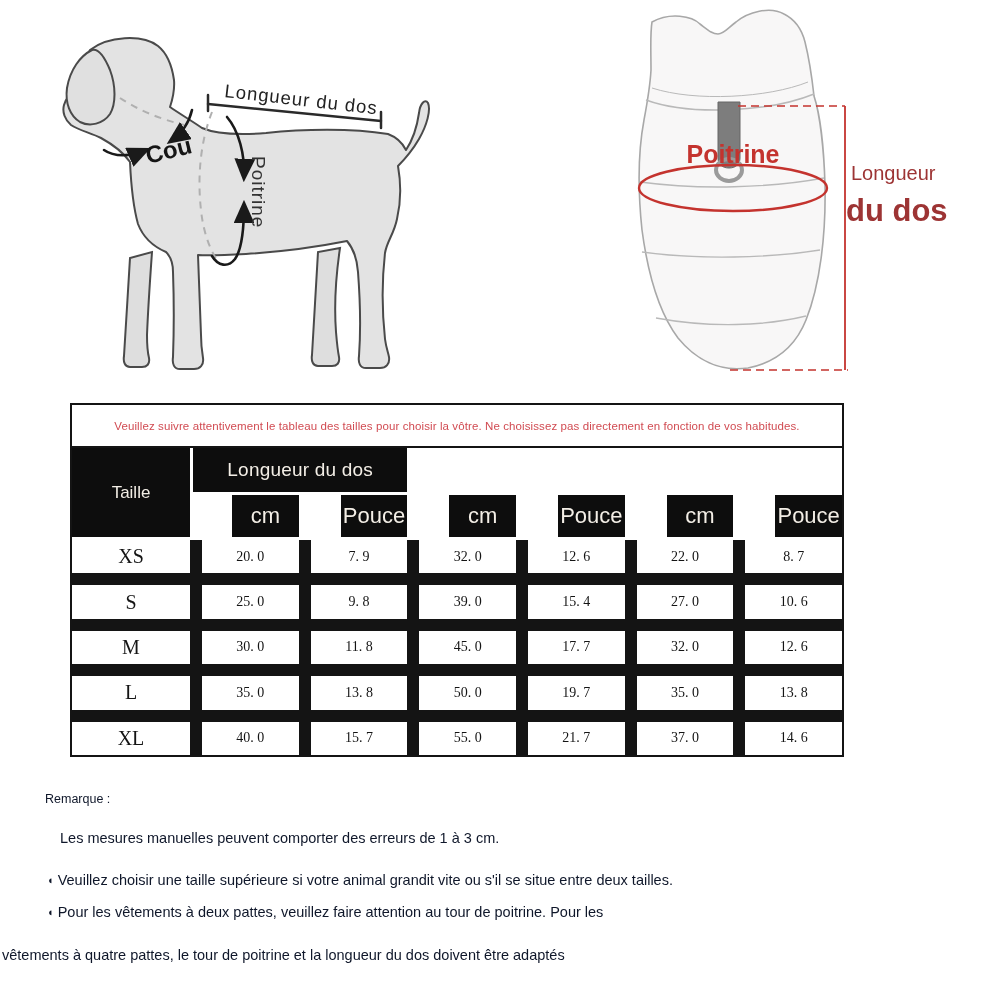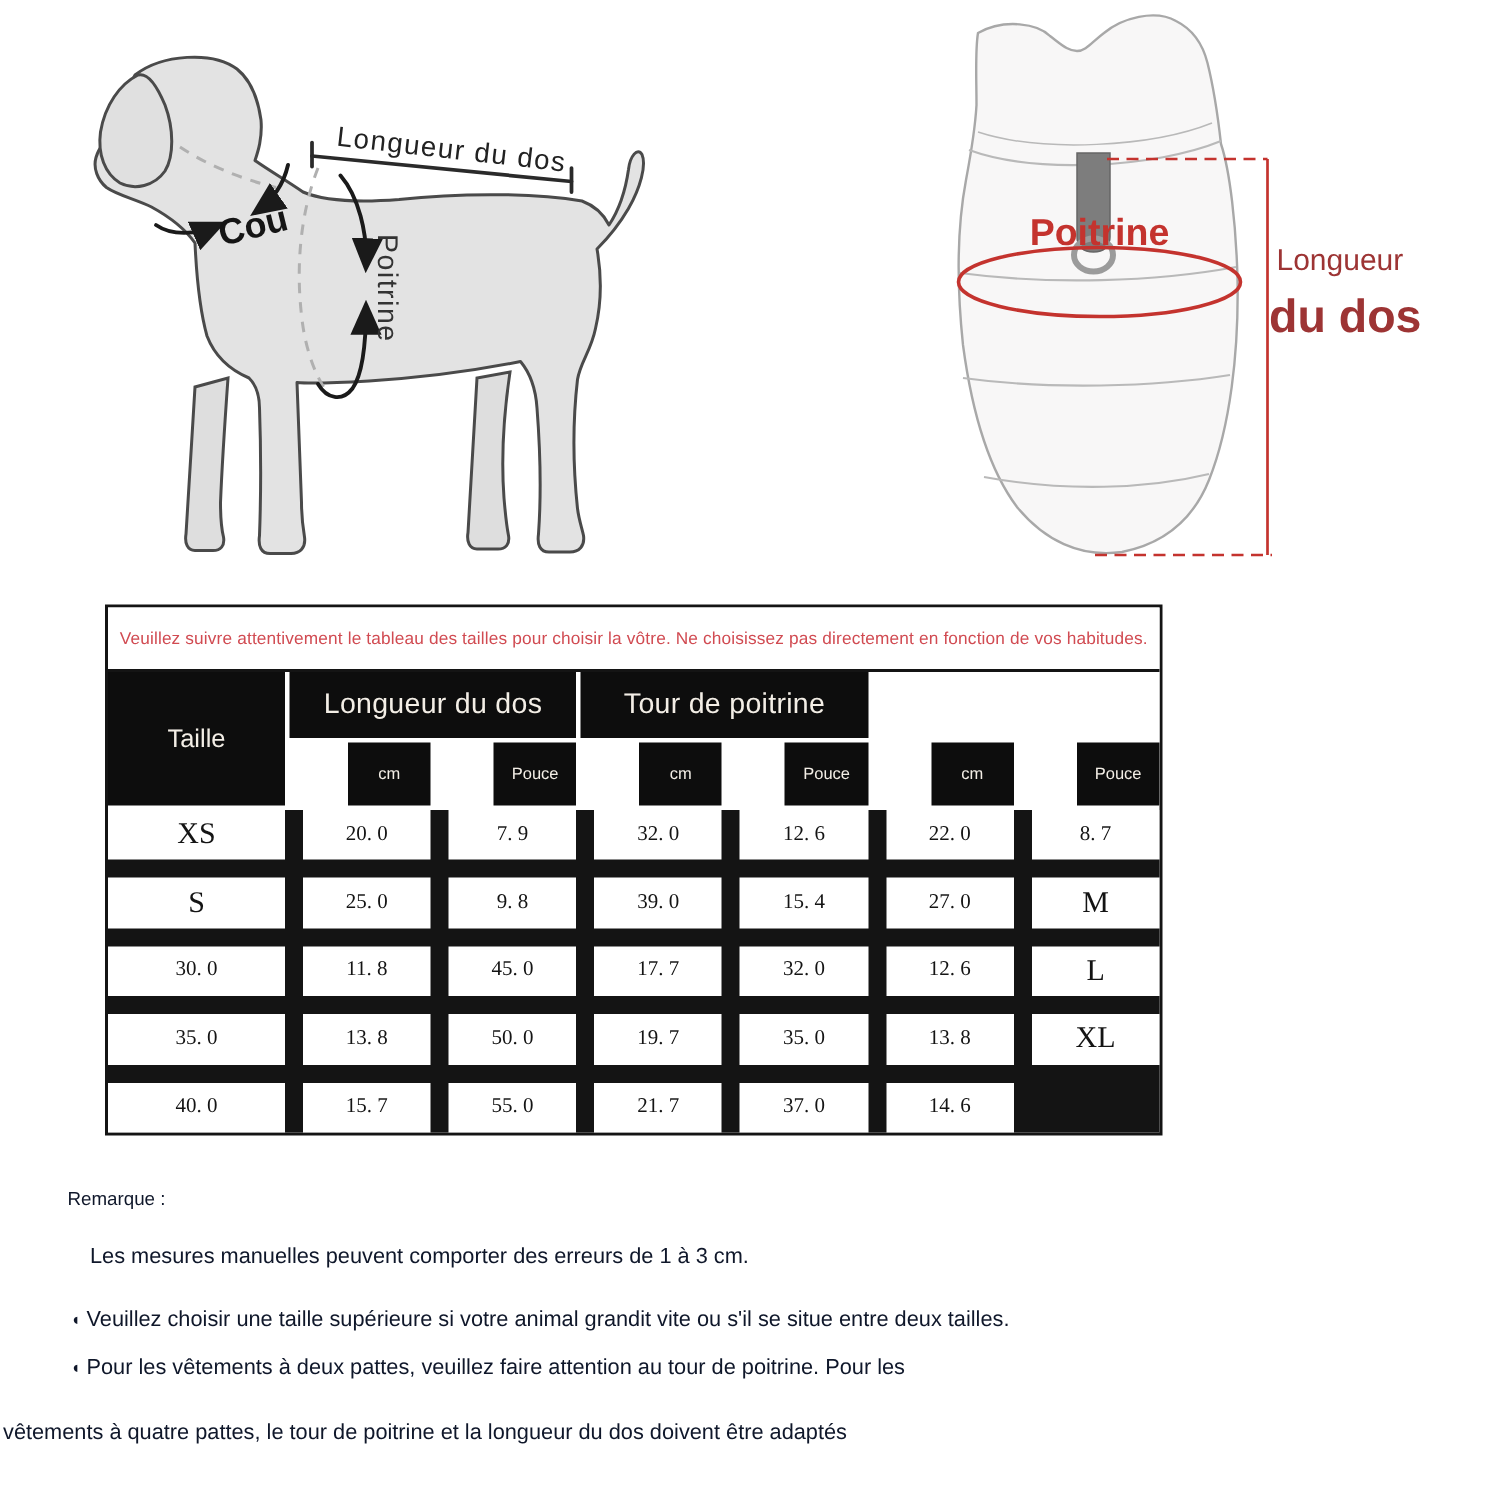--- a/index.html
+++ b/index.html
@@ -7,21 +7,21 @@
   .canvas {
     position:relative; width:1000px; height:1000px; background:#ffffff;
     font-family:"Liberation Sans", sans-serif; overflow:hidden;
   }
   svg { position:absolute; display:block; }
   .dog-svg  { left:0;   top:0; width:500px; height:400px; }
   .vest-svg { left:600px; top:0; width:400px; height:400px; }
 
   
   .size-table {
-    position:absolute; left:70px; top:403px; width:705px; height:354px;
+    position:absolute; left:70px; top:403px; width:774px; height:354px;
     border:2px solid #141414; background:#ffffff;
     display:flex; flex-direction:column;
   }
   .notice-row {
     height:43px; flex:0 0 43px; border-bottom:2px solid #141414;
     display:flex; align-items:center; justify-content:center;
     color:#d14b52; font-size:11.5px; letter-spacing:.1px; background:#fff;
     text-align:center; padding:0 6px;
   }
   .head-grid {
@@ -31,21 +31,21 @@
   }
   .hcell {
     background:#0d0d0d; color:#f3eee6; display:flex;
     align-items:center; justify-content:center;
   }
   .h-taille { grid-column:1; grid-row:1 / 3; font-size:17px; }
   .h-group  { font-size:19px; letter-spacing:.2px; }
   .g1 { grid-column:2 / 4; grid-row:1; }
   .g2 { grid-column:4 / 6; grid-row:1; }
   .g3 { grid-column:6 / 8; grid-row:1; }
-  .h-unit { grid-row:2; font-size:11px;margin-left:39px; }
+  .h-unit { grid-row:2; font-size:22px;margin-left:39px; }
   .data-grid {
     flex:1; margin-top:3px; display:grid; background:#141414;
     grid-template-columns:118px repeat(6,1fr);
     grid-auto-rows:1fr; gap:12px;
   }
   .dcell {
     background:#ffffff; display:flex; align-items:center; justify-content:center;
     font-family:"Liberation Serif", serif; font-size:14px; color:#141414;
     white-space:pre;
   }
@@ -144,21 +144,20 @@
     <text x="251" y="180" font-size="20" fill="#9d3434">Longueur</text>
     <text x="246" y="221" font-size="31" font-weight="700" fill="#9d3434">du dos</text>
   </svg>
 
   <div class="size-table">
     <div class="notice-row">Veuillez suivre attentivement le tableau des tailles pour choisir la vôtre. Ne choisissez pas directement en fonction de vos habitudes.</div>
 
     <div class="head-grid">
       <div class="hcell h-taille">Taille</div>
       <div class="hcell h-group g1">Longueur du dos</div>
-      <div class="hcell h-group g2">Tour de poitrine</div>
       <div class="hcell h-unit">cm</div>
       <div class="hcell h-unit">Pouce</div>
       <div class="hcell h-unit">cm</div>
       <div class="hcell h-unit">Pouce</div>
       <div class="hcell h-unit">cm</div>
       <div class="hcell h-unit">Pouce</div>
     </div>
 
     <div class="data-grid">
       <div class="dcell dsize">XS</div>
@@ -168,20 +167,21 @@
       <div class="dcell">12. 6</div>
       <div class="dcell">22. 0</div>
       <div class="dcell">8. 7</div>
 
       <div class="dcell dsize">S</div>
       <div class="dcell">25. 0</div>
       <div class="dcell">9. 8</div>
       <div class="dcell">39. 0</div>
       <div class="dcell">15. 4</div>
       <div class="dcell">27. 0</div>
+      <div class="dcell">10. 6</div>
 
       <div class="dcell dsize">M</div>
       <div class="dcell">30. 0</div>
       <div class="dcell">11. 8</div>
       <div class="dcell">45. 0</div>
       <div class="dcell">17. 7</div>
       <div class="dcell">32. 0</div>
       <div class="dcell">12. 6</div>
 
       <div class="dcell dsize">L</div>

